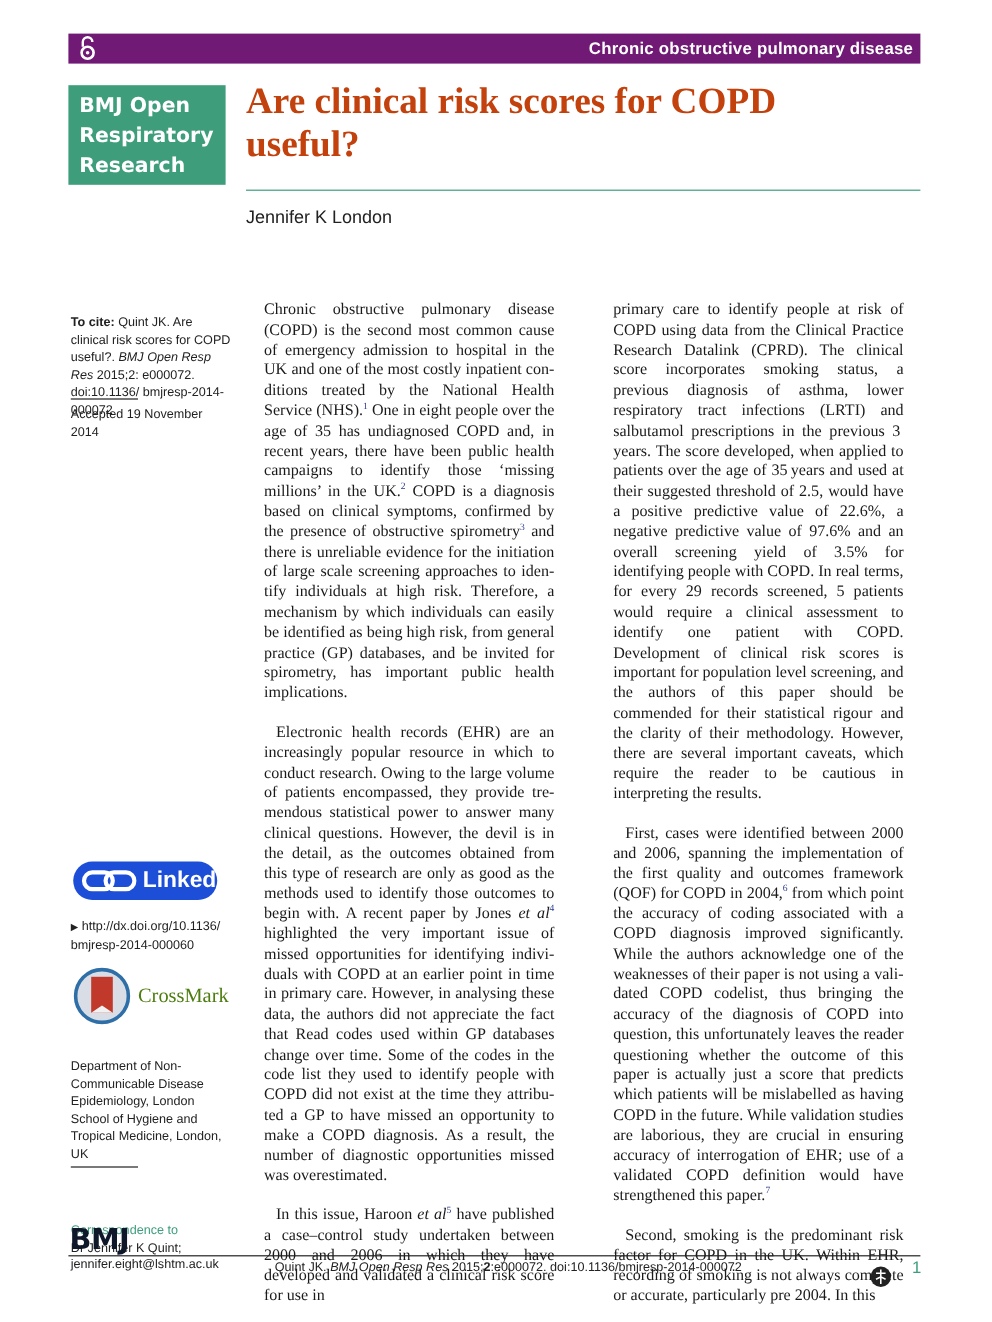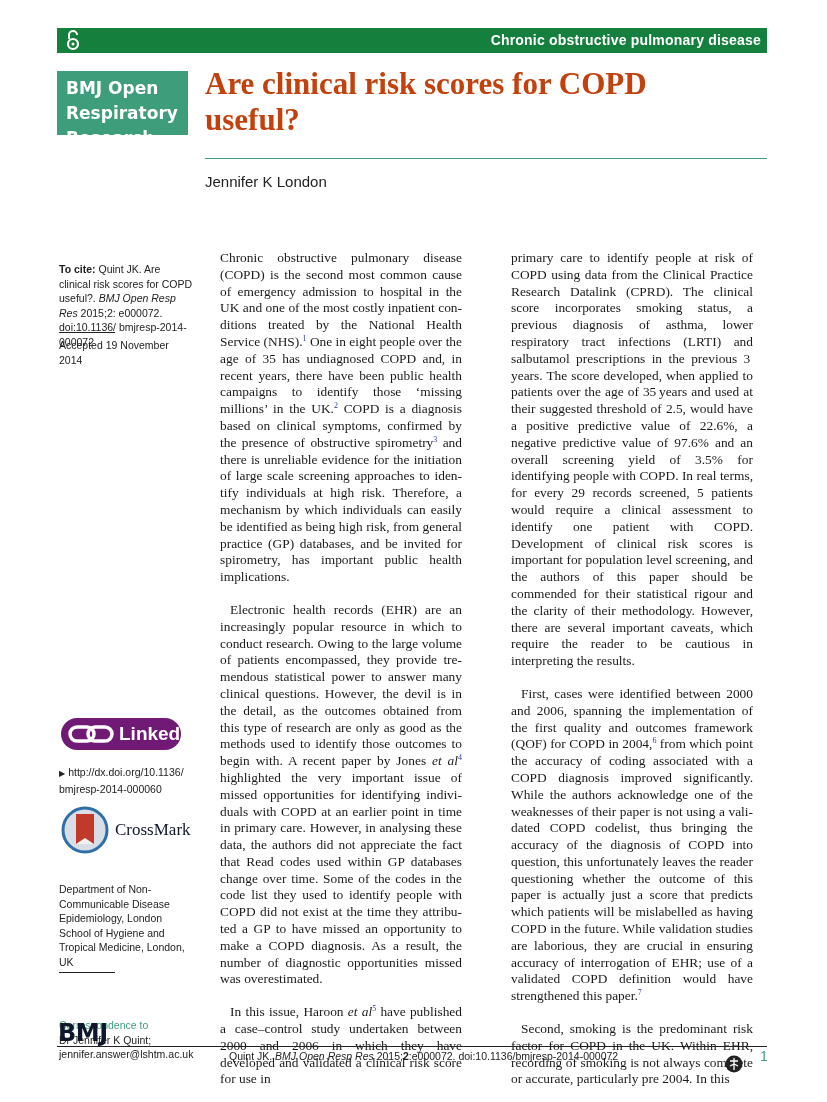--- a/index.html
+++ b/index.html
@@ -1,45 +1,45 @@
 <!DOCTYPE html>
 <html><head>
 <meta charset="utf-8">
 <style>
   html, body { margin: 0; padding: 0; background: #ffffff; }
   body { width: 827px; height: 1102px; position: relative; overflow: hidden; font-family: "Liberation Serif", serif; color: #1a1a1a; }
 
-  .topbar { position: absolute; left: 57px; top: 28px; width: 710px; height: 25px; background: #15803d; }
+  .topbar { position: absolute; left: 57px; top: 28px; width: 710px; height: 25px; background: #701a75; }
   .oa-icon { position: absolute; left: 8px; top: 2px; width: 16px; height: 21px; }
   .topbar-label { position: absolute; right: 6px; top: 4px; font-family: "Liberation Sans", sans-serif; font-weight: bold; font-size: 14px; color: #ffffff; letter-spacing: 0.2px; }
 
-  .journal-box { position: absolute; left: 57px; top: 71px; width: 131px; height: 64px; background: #3e9e7c; color: #fff; font-family: "DejaVu Sans", sans-serif; font-weight: bold; font-size: 17px; line-height: 25px; padding: 5px 0 0 9px; box-sizing: border-box; }
+  .journal-box { position: absolute; left: 57px; top: 71px; width: 131px; height: 83px; background: #3e9e7c; color: #fff; font-family: "DejaVu Sans", sans-serif; font-weight: bold; font-size: 17px; line-height: 25px; padding: 5px 0 0 9px; box-sizing: border-box; }
   .journal-box div { white-space: nowrap; }
 
   .title { position: absolute; left: 205px; top: 66px; width: 560px; font-family: "Liberation Serif", serif; font-weight: bold; font-size: 31px; line-height: 36px; color: #c2410c; }
   .title-rule { position: absolute; left: 205px; top: 158px; width: 562px; height: 1px; background: #3e9e7c; }
 
   .author { position: absolute; left: 205px; top: 173px; font-family: "Liberation Sans", sans-serif; font-size: 15px; color: #222; }
 
   .sidebar { position: absolute; left: 59px; font-family: "Liberation Sans", sans-serif; font-size: 10.5px; line-height: 14.5px; color: #222; width: 135px; }
   .cite { top: 234px; margin-top: 28px; }
   .cite b { font-weight: bold; }
   .cite i { font-style: italic; }
   .rule-short { position: absolute; left: 59px; width: 56px; height: 1px; background: #222; }
   .dates { top: 338px; }
 
-  .linked { position: absolute; left: 61px; top: 718px; width: 120px; height: 32px; background: #701a75; border-radius: 16px; color: #fff; font-family: "Liberation Sans", sans-serif; font-weight: bold; font-size: 19px; }
+  .linked { position: absolute; left: 61px; top: 718px; width: 120px; height: 32px; background: #1d4ed8; border-radius: 16px; color: #fff; font-family: "Liberation Sans", sans-serif; font-weight: bold; font-size: 19px; }
   .linked-chain { position: absolute; left: 7px; top: 6px; width: 46px; height: 20px; }
   .linked-text { position: absolute; left: 58px; top: 5px; }
   .doi-link { top: 765px; }
   .doi-link .tri { font-size: 8px; margin-right: 3px; }
 
   .crossmark { position: absolute; left: 61px; top: 806px; width: 140px; height: 50px; }
   .crossmark-icon { position: absolute; left: 0; top: 0; width: 48px; height: 48px; }
-  .crossmark-text { position: absolute; left: 54px; top: 14px; font-family: "Liberation Serif", serif; font-size: 17px; color: #0f172a; }
+  .crossmark-text { position: absolute; left: 54px; top: 14px; font-family: "Liberation Serif", serif; font-size: 17px; color: #4d7c0f; }
 
   .affil { top: 882px; }
   .corr { top: 978px; }
   .corr-label { color: #3e9e7c; margin-top: 40px; }
 
   .col { position: absolute; top: 234px; width: 274px; font-family: "Liberation Serif", serif; font-size: 13.4px; line-height: 16.8px; text-align: justify; hyphens: manual; color: #1a1a1a; }
   .col1 { left: 204px; }
   .col2 { left: 495px; }
   .col p { margin: 16px; }
   .col p.indent { text-indent: 10px; }
@@ -105,21 +105,21 @@
     <path d="M15 38 L24 32 L33 38 Z" fill="#f1f1f1"></path>
   </svg>
   <span class="crossmark-text">CrossMark</span>
 </div>
 
 <div class="sidebar affil">Department of Non-Communicable Disease Epidemiology, London School of Hygiene and Tropical Medicine, London, UK</div>
 <div class="rule-short" style="top:972px"></div>
 <div class="sidebar corr">
   <div class="corr-label">Correspondence to</div>
   <div>Dr Jennifer K Quint;</div>
-  <div>jennifer.answer@lshtm.ac.uk</div>
+  <div>jennifer.eight@lshtm.ac.uk</div>
 </div>
 
 <div class="col col1">
   <p><span>Chronic obstructive pulmonary disease (COPD) is the second most common cause of emergency admission to hospital in the UK and one of the most costly inpatient con­ditions treated by the National Health Service (NHS).</span><sup>1</sup><span> One in eight people over the age of 35 has undiagnosed COPD and, in recent years, there have been public health campaigns to identify those ‘missing millions’ in the UK.</span><sup>2</sup><span> COPD is a diagnosis based on clinical symptoms, confirmed by the presence of obstructive spirometry</span><sup>3</sup><span> and there is unreliable evidence for the initiation of large scale screening approaches to iden­tify individuals at high risk. Therefore, a mechanism by which individuals can easily be identified as being high risk, from general practice (GP) databases, and be invited for spirometry, has important public health implications.</span></p>
   <p class="indent"><span>Electronic health records (EHR) are an increasingly popular resource in which to conduct research. Owing to the large volume of patients encompassed, they provide tre­mendous statistical power to answer many clinical questions. However, the devil is in the detail, as the outcomes obtained from this type of research are only as good as the methods used to identify those outcomes to begin with. A recent paper by Jones </span><i>et al</i><sup>4</sup><span> highlighted the very important issue of missed opportunities for identifying indivi­duals with COPD at an earlier point in time in primary care. However, in analysing these data, the authors did not appreciate the fact that Read codes used within GP databases change over time. Some of the codes in the code list they used to identify people with COPD did not exist at the time they attribu­ted a GP to have missed an opportunity to make a COPD diagnosis. As a result, the number of diagnostic opportunities missed was overestimated.</span></p>
   <p class="indent"><span>In this issue, Haroon </span><i>et al</i><sup>5</sup><span> have published a case–control study undertaken between 2000 and 2006 in which they have developed and validated a clinical risk score for use in</span></p>
 </div>
 
 <div class="col col2">
   <p>primary care to identify people at risk of COPD using data from the Clinical Practice Research Datalink (CPRD). The clinical score incorporates smoking status, a previous diagnosis of asthma, lower respiratory tract infections (LRTI) and salbutamol prescrip­tions in the previous 3 years. The score devel­oped, when applied to patients over the age of 35 years and used at their suggested threshold of 2.5, would have a positive pre­dictive value of 22.6%, a negative predictive value of 97.6% and an overall screening yield of 3.5% for identifying people with COPD. In real terms, for every 29 records screened, 5 patients would require a clinical assessment to identify one patient with COPD. Development of clinical risk scores is import­ant for population level screening, and the authors of this paper should be commended for their statistical rigour and the clarity of their methodology. However, there are several important caveats, which require the reader to be cautious in interpreting the results.</p>

